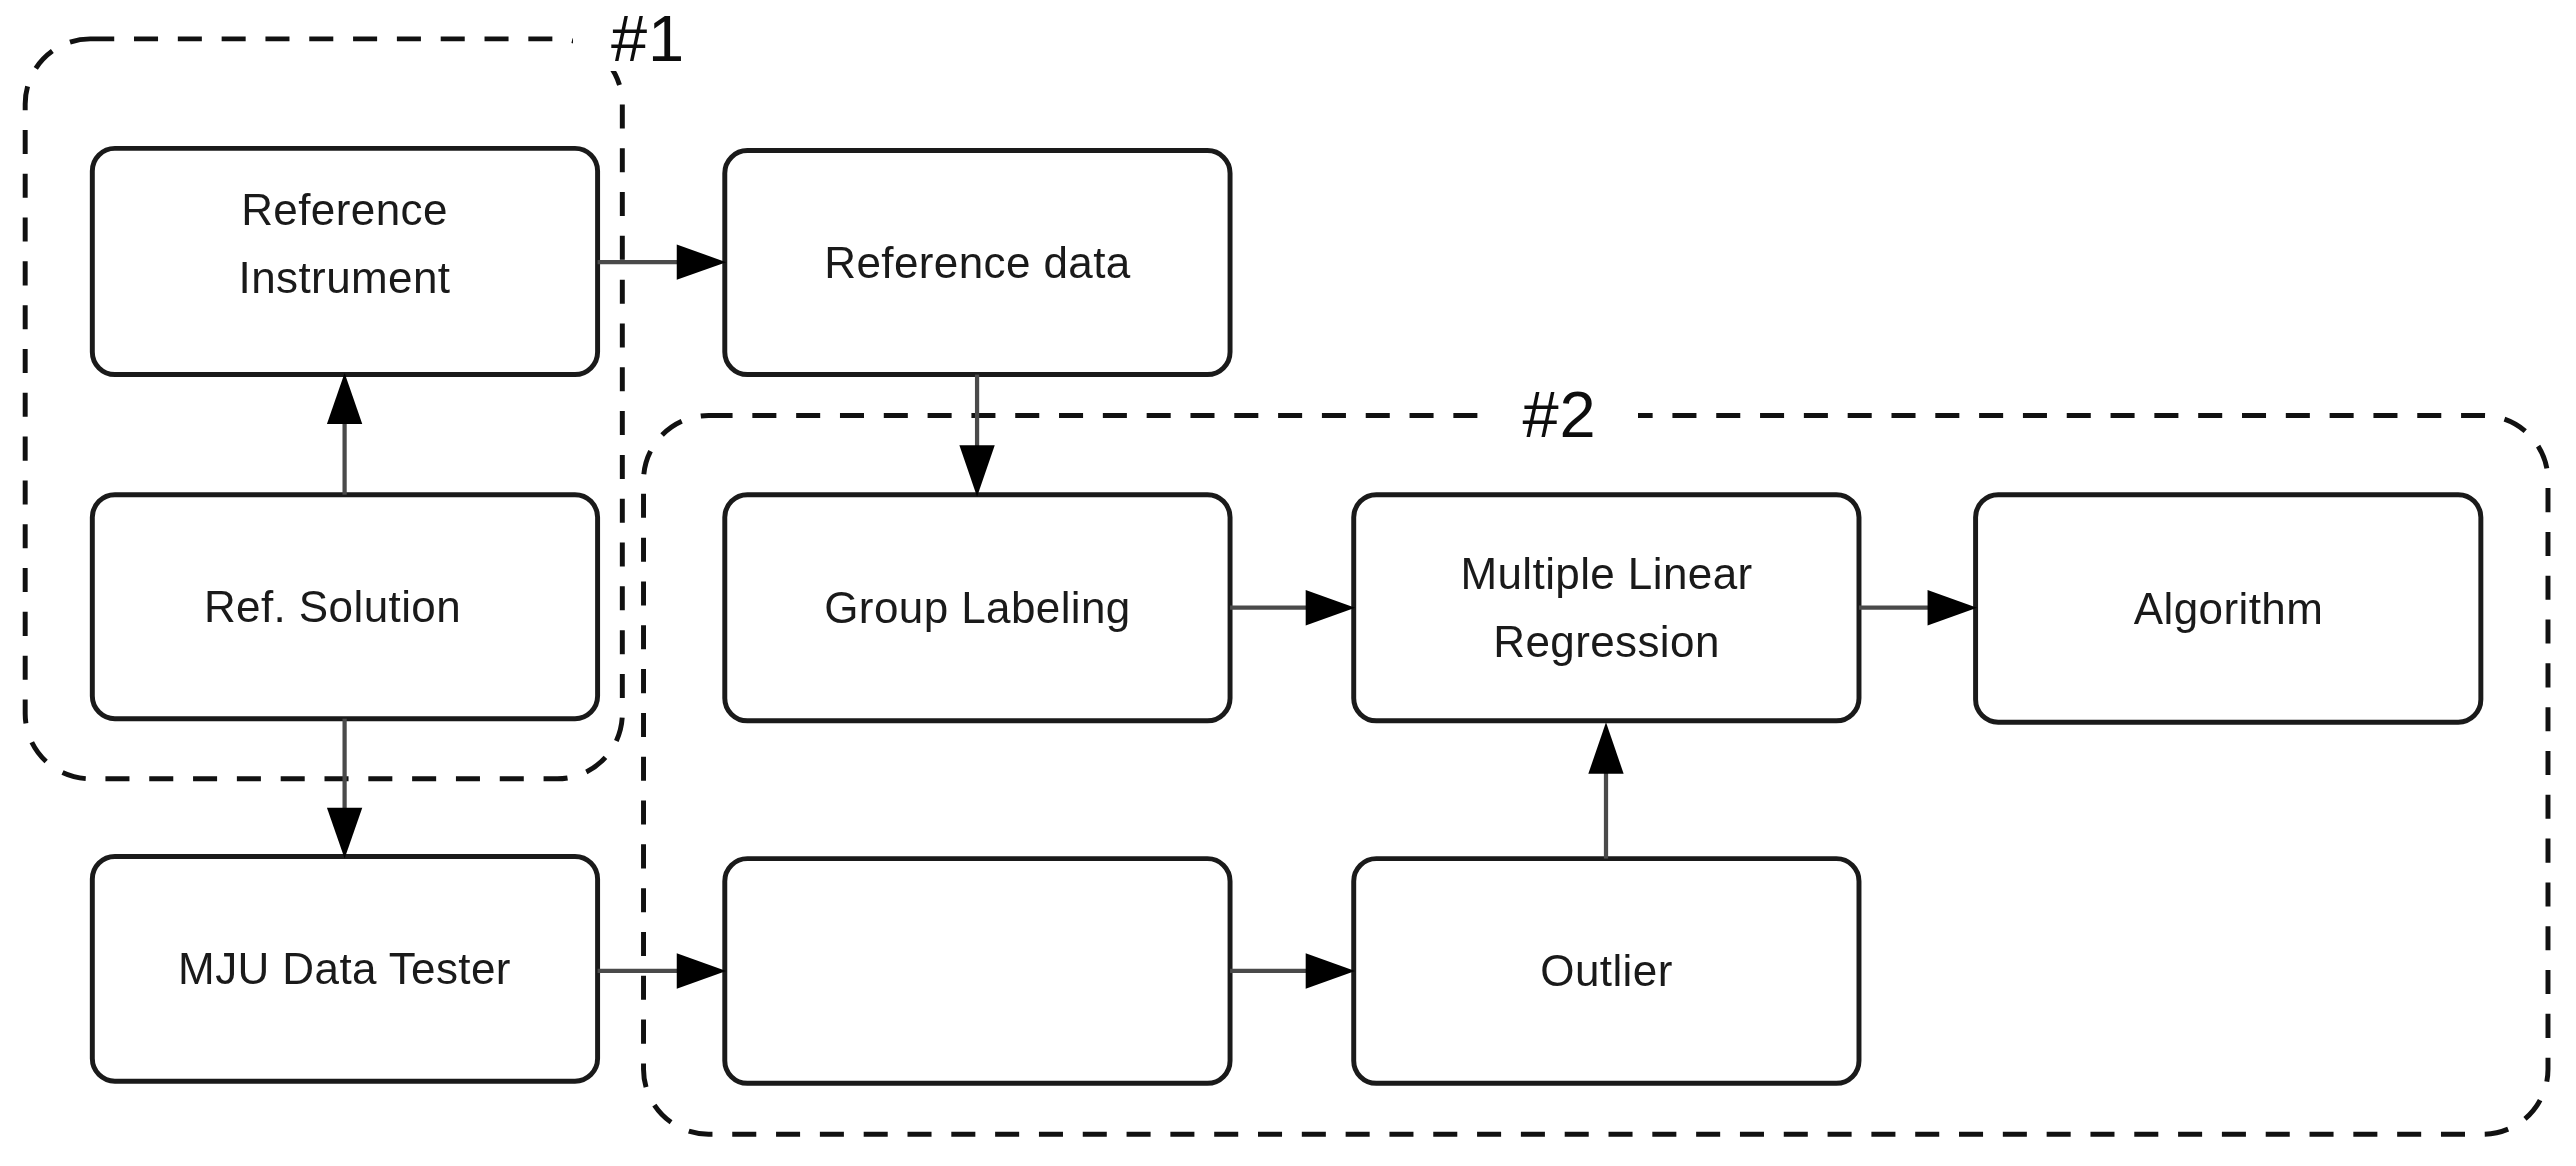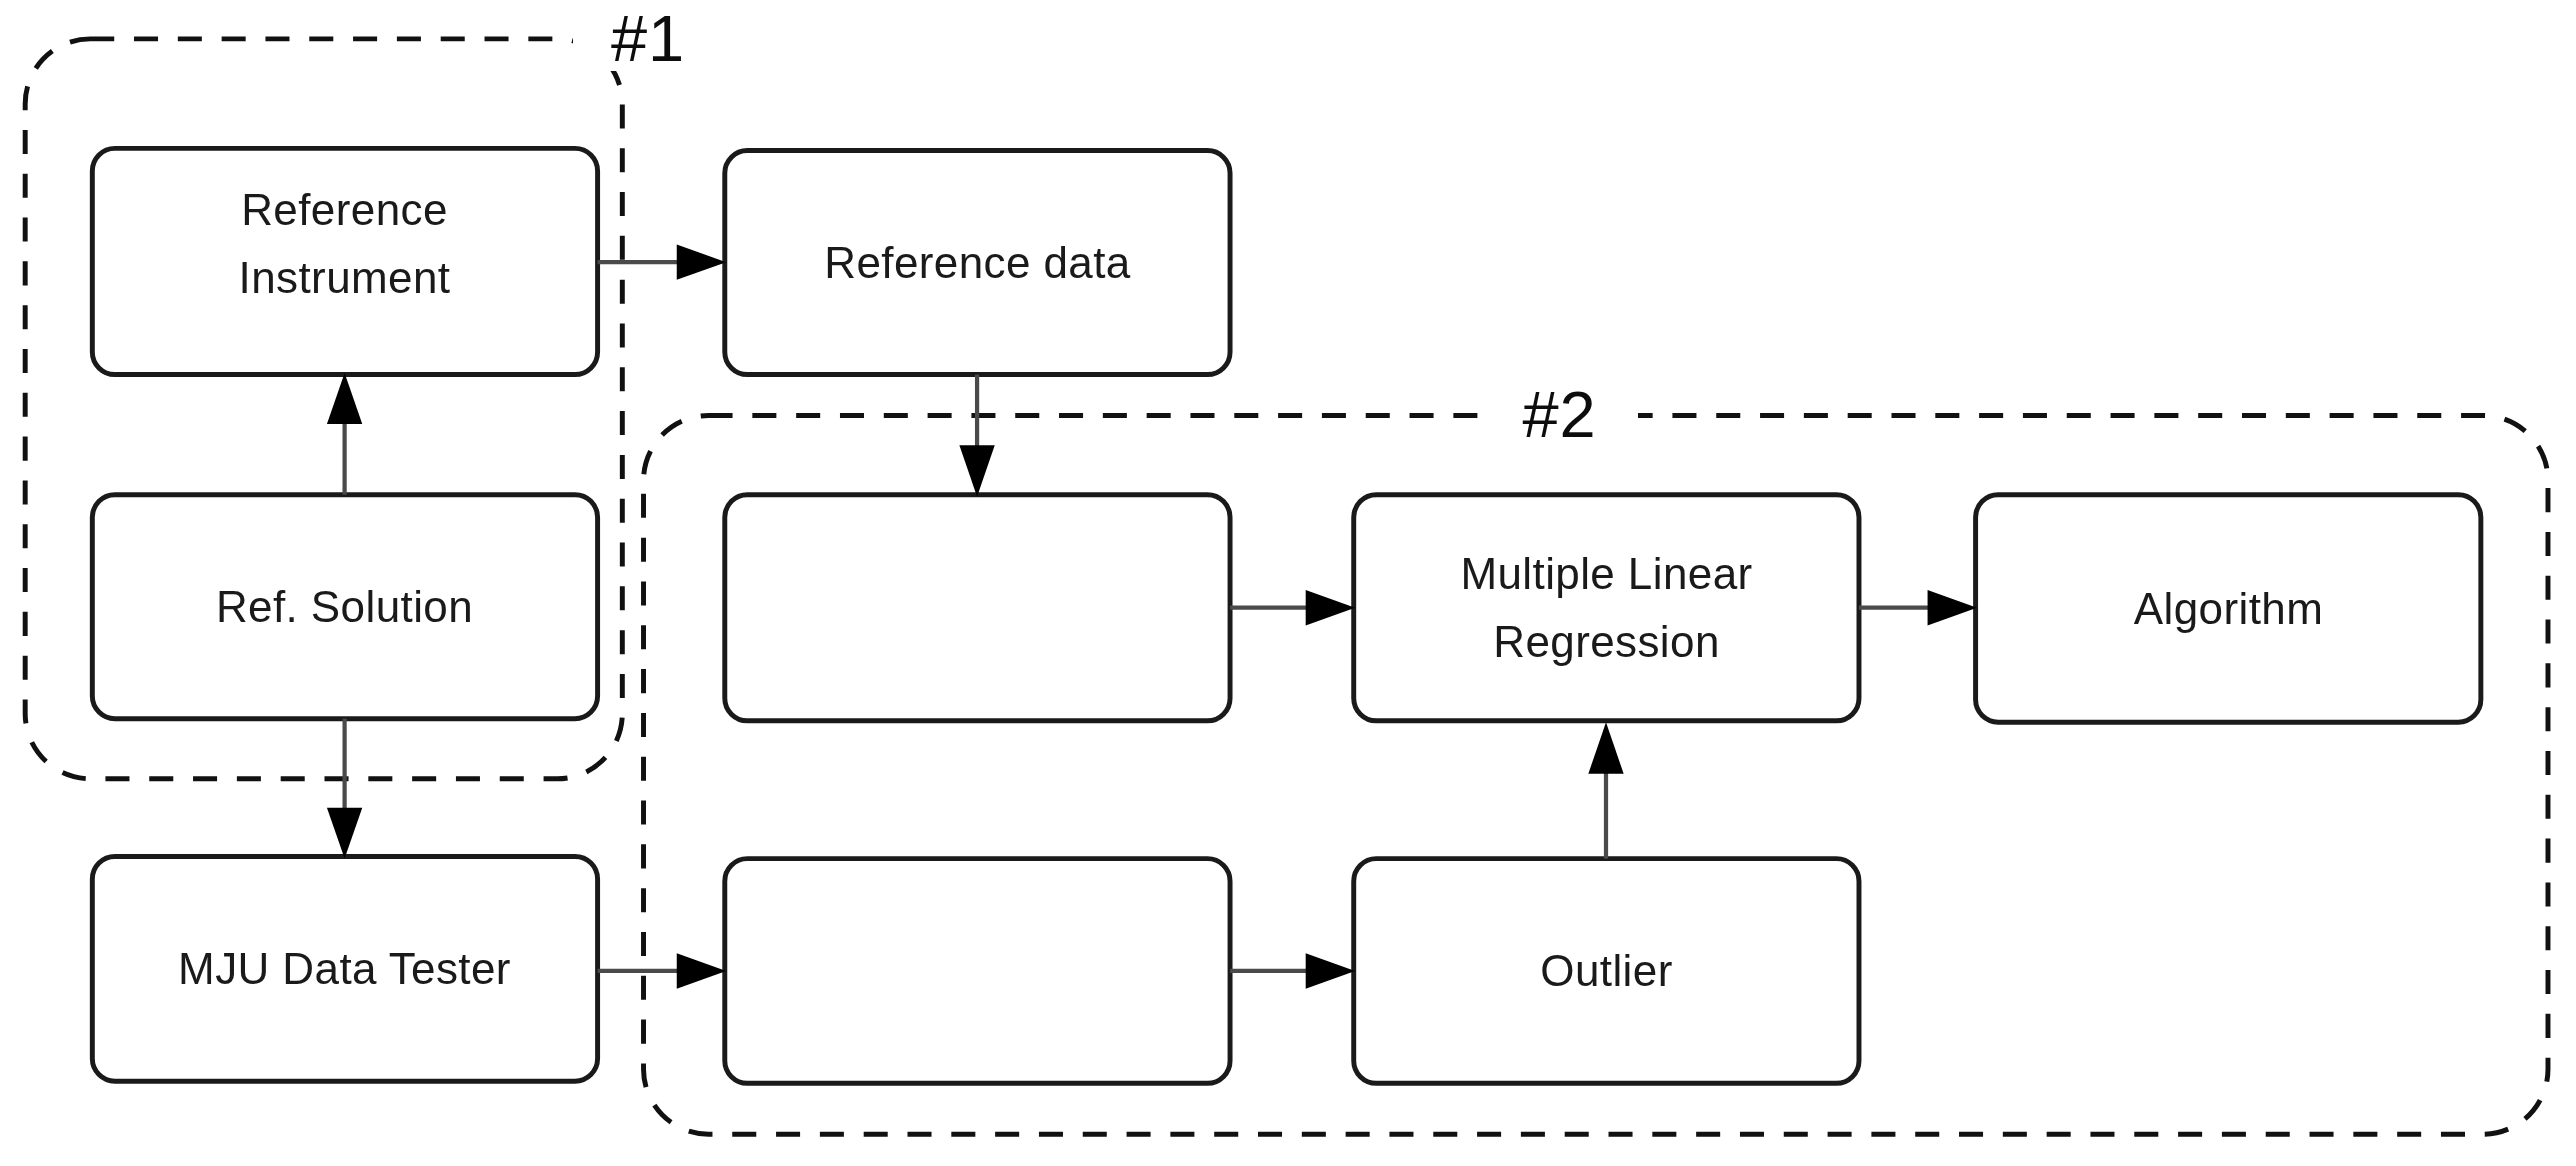--- a/index.html
+++ b/index.html
@@ -118,22 +118,23 @@
 
     <line class="connector" x1="2272" y1="1215" x2="2272" y2="1085"></line>
     <polygon class="arrow-head" points="2272,1022 2247,1095 2297,1095"></polygon>
   </svg>
 
   <div class="node-label" style="left:92px; top:131px; width:505px; height:226px;">Reference
 Instrument</div>
 
   <div class="node-label" style="left:725px; top:151px; width:505px; height:224px;">Reference data</div>
 
-  <div class="node-label" style="left:92px; top:495px; width:505px; height:224px;text-align:right;">Ref. Solution</div>
+  <div class="node-label" style="left:80px; top:495px; width:505px; height:224px;text-align:right;">Ref. Solution</div>
 
+  <div class="node-label" style="left:725px; top:495px; width:505px; height:226px;">Group Labeling</div>
 
   <div class="node-label" style="left:1354px; top:495px; width:505px; height:226px;">Multiple Linear
 Regression</div>
 
   <div class="node-label" style="left:1976px; top:495px; width:505px; height:228px;">Algorithm</div>
 
   <div class="node-label" style="left:92px; top:857px; width:505px; height:225px;">MJU Data Tester</div>
 
 
   <div class="node-label" style="left:1354px; top:859px; width:505px; height:225px;">Outlier</div>

